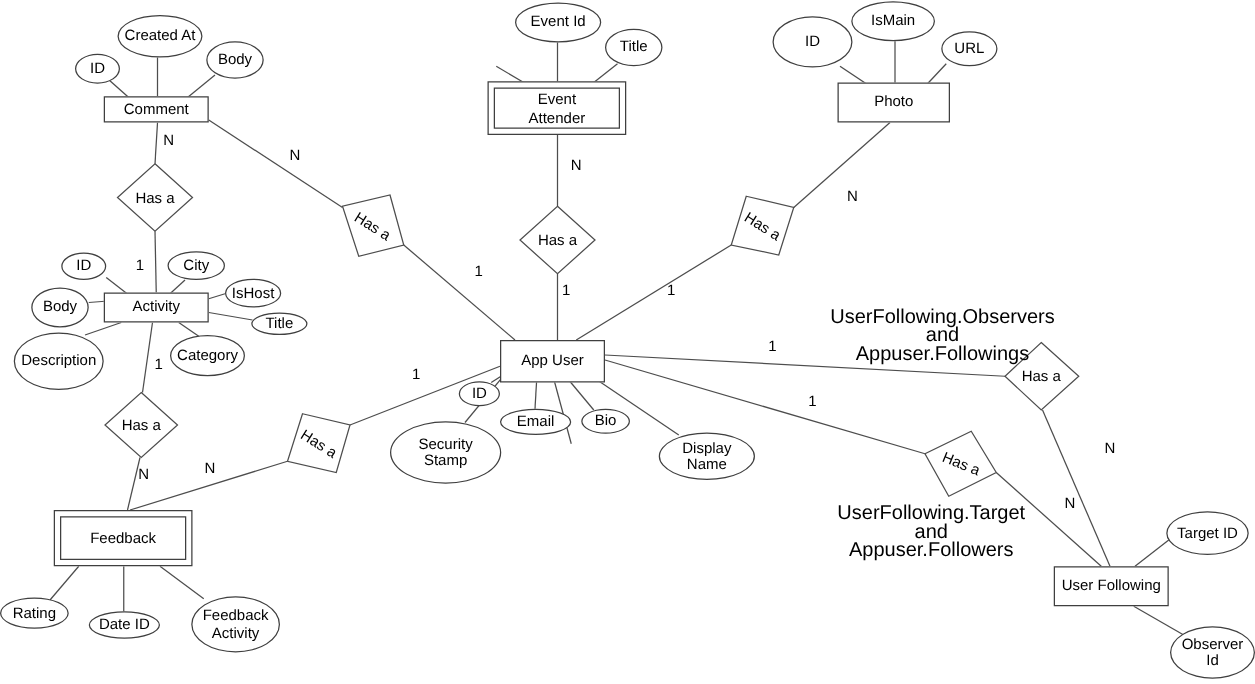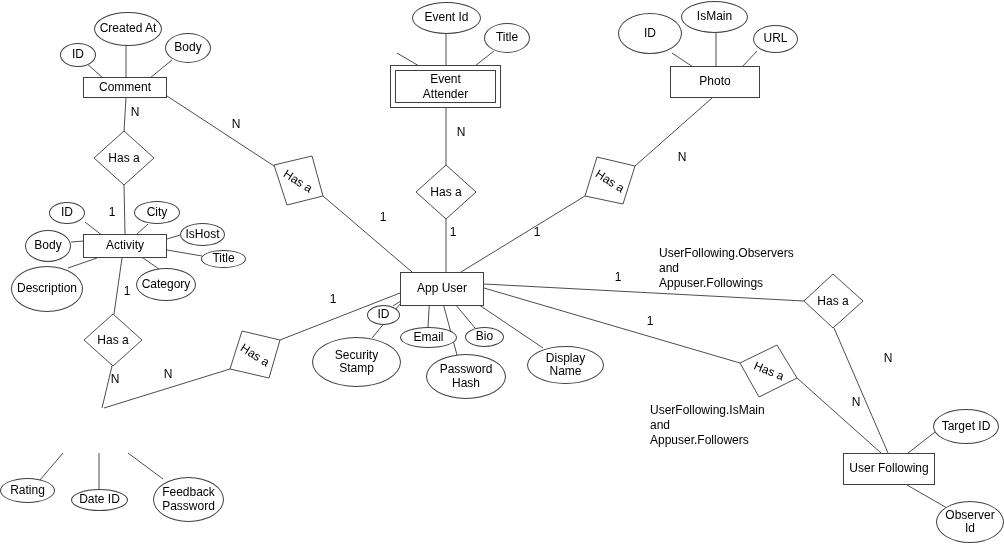--- a/index.html
+++ b/index.html
@@ -24,21 +24,21 @@
     display:flex;align-items:center;justify-content:center;
     font-size:12px;text-align:center;line-height:1.1;box-sizing:border-box;
   }
   .dlabel{
     position:absolute;font-size:12px;white-space:nowrap;
     transform:translate(-50%,-50%);
   }
   .rot32{transform:translate(-50%,-50%) rotate(32deg);}
   .rot22{transform:translate(-50%,-50%) rotate(22deg);}
   .card{position:absolute;font-size:12px;transform:translate(-50%,-50%);}
-  .annotation{position:absolute;font-size:12px;text-align:left;line-height:15px;}
+  .annotation{position:absolute;font-size:16px;text-align:center;line-height:15px;}
 </style>
 </head>
 <body>
 
 <div class="canvas">
 
   <svg width="1004" height="547">
     <g>
       <line x1="85" y1="62" x2="103" y2="78"></line>
       <line x1="126" y1="46" x2="126" y2="77"></line>
@@ -104,20 +104,25 @@
   </div>
   <div class="entity" style="left:400px;top:272px;width:84px;height:34px">
     <span>App User</span>
   </div>
   <div class="entity" style="left:670px;top:66px;width:90px;height:32px">
     <span>Photo</span>
   </div>
   <div class="entity" style="left:843px;top:453px;width:92px;height:32px">
     <span>User Following</span>
   </div>
+  <div class="entity" style="left:43px;top:408px;width:111px;height:45px">
+    <div class="weak-inner">
+      <span>Feedback</span>
+    </div>
+  </div>
   <div class="entity" style="left:390px;top:65px;width:111px;height:43px">
     <div class="weak-inner">
       <span style="width:52px">Event Attender</span>
     </div>
   </div>
 
   <div class="ellipse" style="left:60px;top:43px;width:36px;height:24px">
       <span>ID</span>
     </div>
   <div class="ellipse" style="left:94px;top:12px;width:68px;height:34px">
@@ -149,44 +154,41 @@
       <span>Category</span>
     </div>
 
   <div class="ellipse" style="left:0px;top:478px;width:55px;height:25px">
       <span>Rating</span>
     </div>
   <div class="ellipse" style="left:71px;top:489px;width:57px;height:22px">
       <span>Date ID</span>
     </div>
   <div class="ellipse" style="left:153px;top:477px;width:71px;height:45px">
-      <span style="width:62px">Feedback Password</span>
+      <span style="width:62px">Feedback Activity</span>
     </div>
 
   <div class="ellipse" style="left:412px;top:2px;width:69px;height:32px">
       <span>Event Id</span>
     </div>
   <div class="ellipse" style="left:484px;top:23px;width:46px;height:30px">
       <span>Title</span>
     </div>
 
   <div class="ellipse" style="left:367px;top:305px;width:33px;height:20px">
       <span>ID</span>
     </div>
   <div class="ellipse" style="left:400px;top:327px;width:57px;height:21px">
       <span>Email</span>
     </div>
   <div class="ellipse" style="left:465px;top:327px;width:39px;height:20px">
       <span>Bio</span>
     </div>
   <div class="ellipse" style="left:312px;top:337px;width:89px;height:50px">
       <span style="width:56px">Security Stamp</span>
-    </div>
-  <div class="ellipse" style="left:426px;top:354px;width:80px;height:45px">
-      <span style="width:62px">Password Hash</span>
     </div>
   <div class="ellipse" style="left:527px;top:346px;width:77px;height:38px">
       <span style="width:48px">Display Name</span>
     </div>
 
   <div class="ellipse" style="left:618px;top:13px;width:64px;height:41px">
       <span>ID</span>
     </div>
   <div class="ellipse" style="left:681px;top:1px;width:67px;height:32px">
       <span>IsMain</span>
@@ -227,18 +229,18 @@
   <div class="card" style="left:856px;top:402px">N</div>
   <div class="card" style="left:333px;top:299px">1</div>
   <div class="card" style="left:168px;top:374px">N</div>
 
   <div class="annotation" style="left:659px;top:246px;width:190px">
     <div>UserFollowing.Observers</div>
     <div>and</div>
     <div>Appuser.Followings</div>
   </div>
   <div class="annotation" style="left:650px;top:403px;width:190px">
-    <div>UserFollowing.IsMain</div>
+    <div>UserFollowing.Target</div>
     <div>and</div>
     <div>Appuser.Followers</div>
   </div>
 
 </div>
 
 </body></html>

